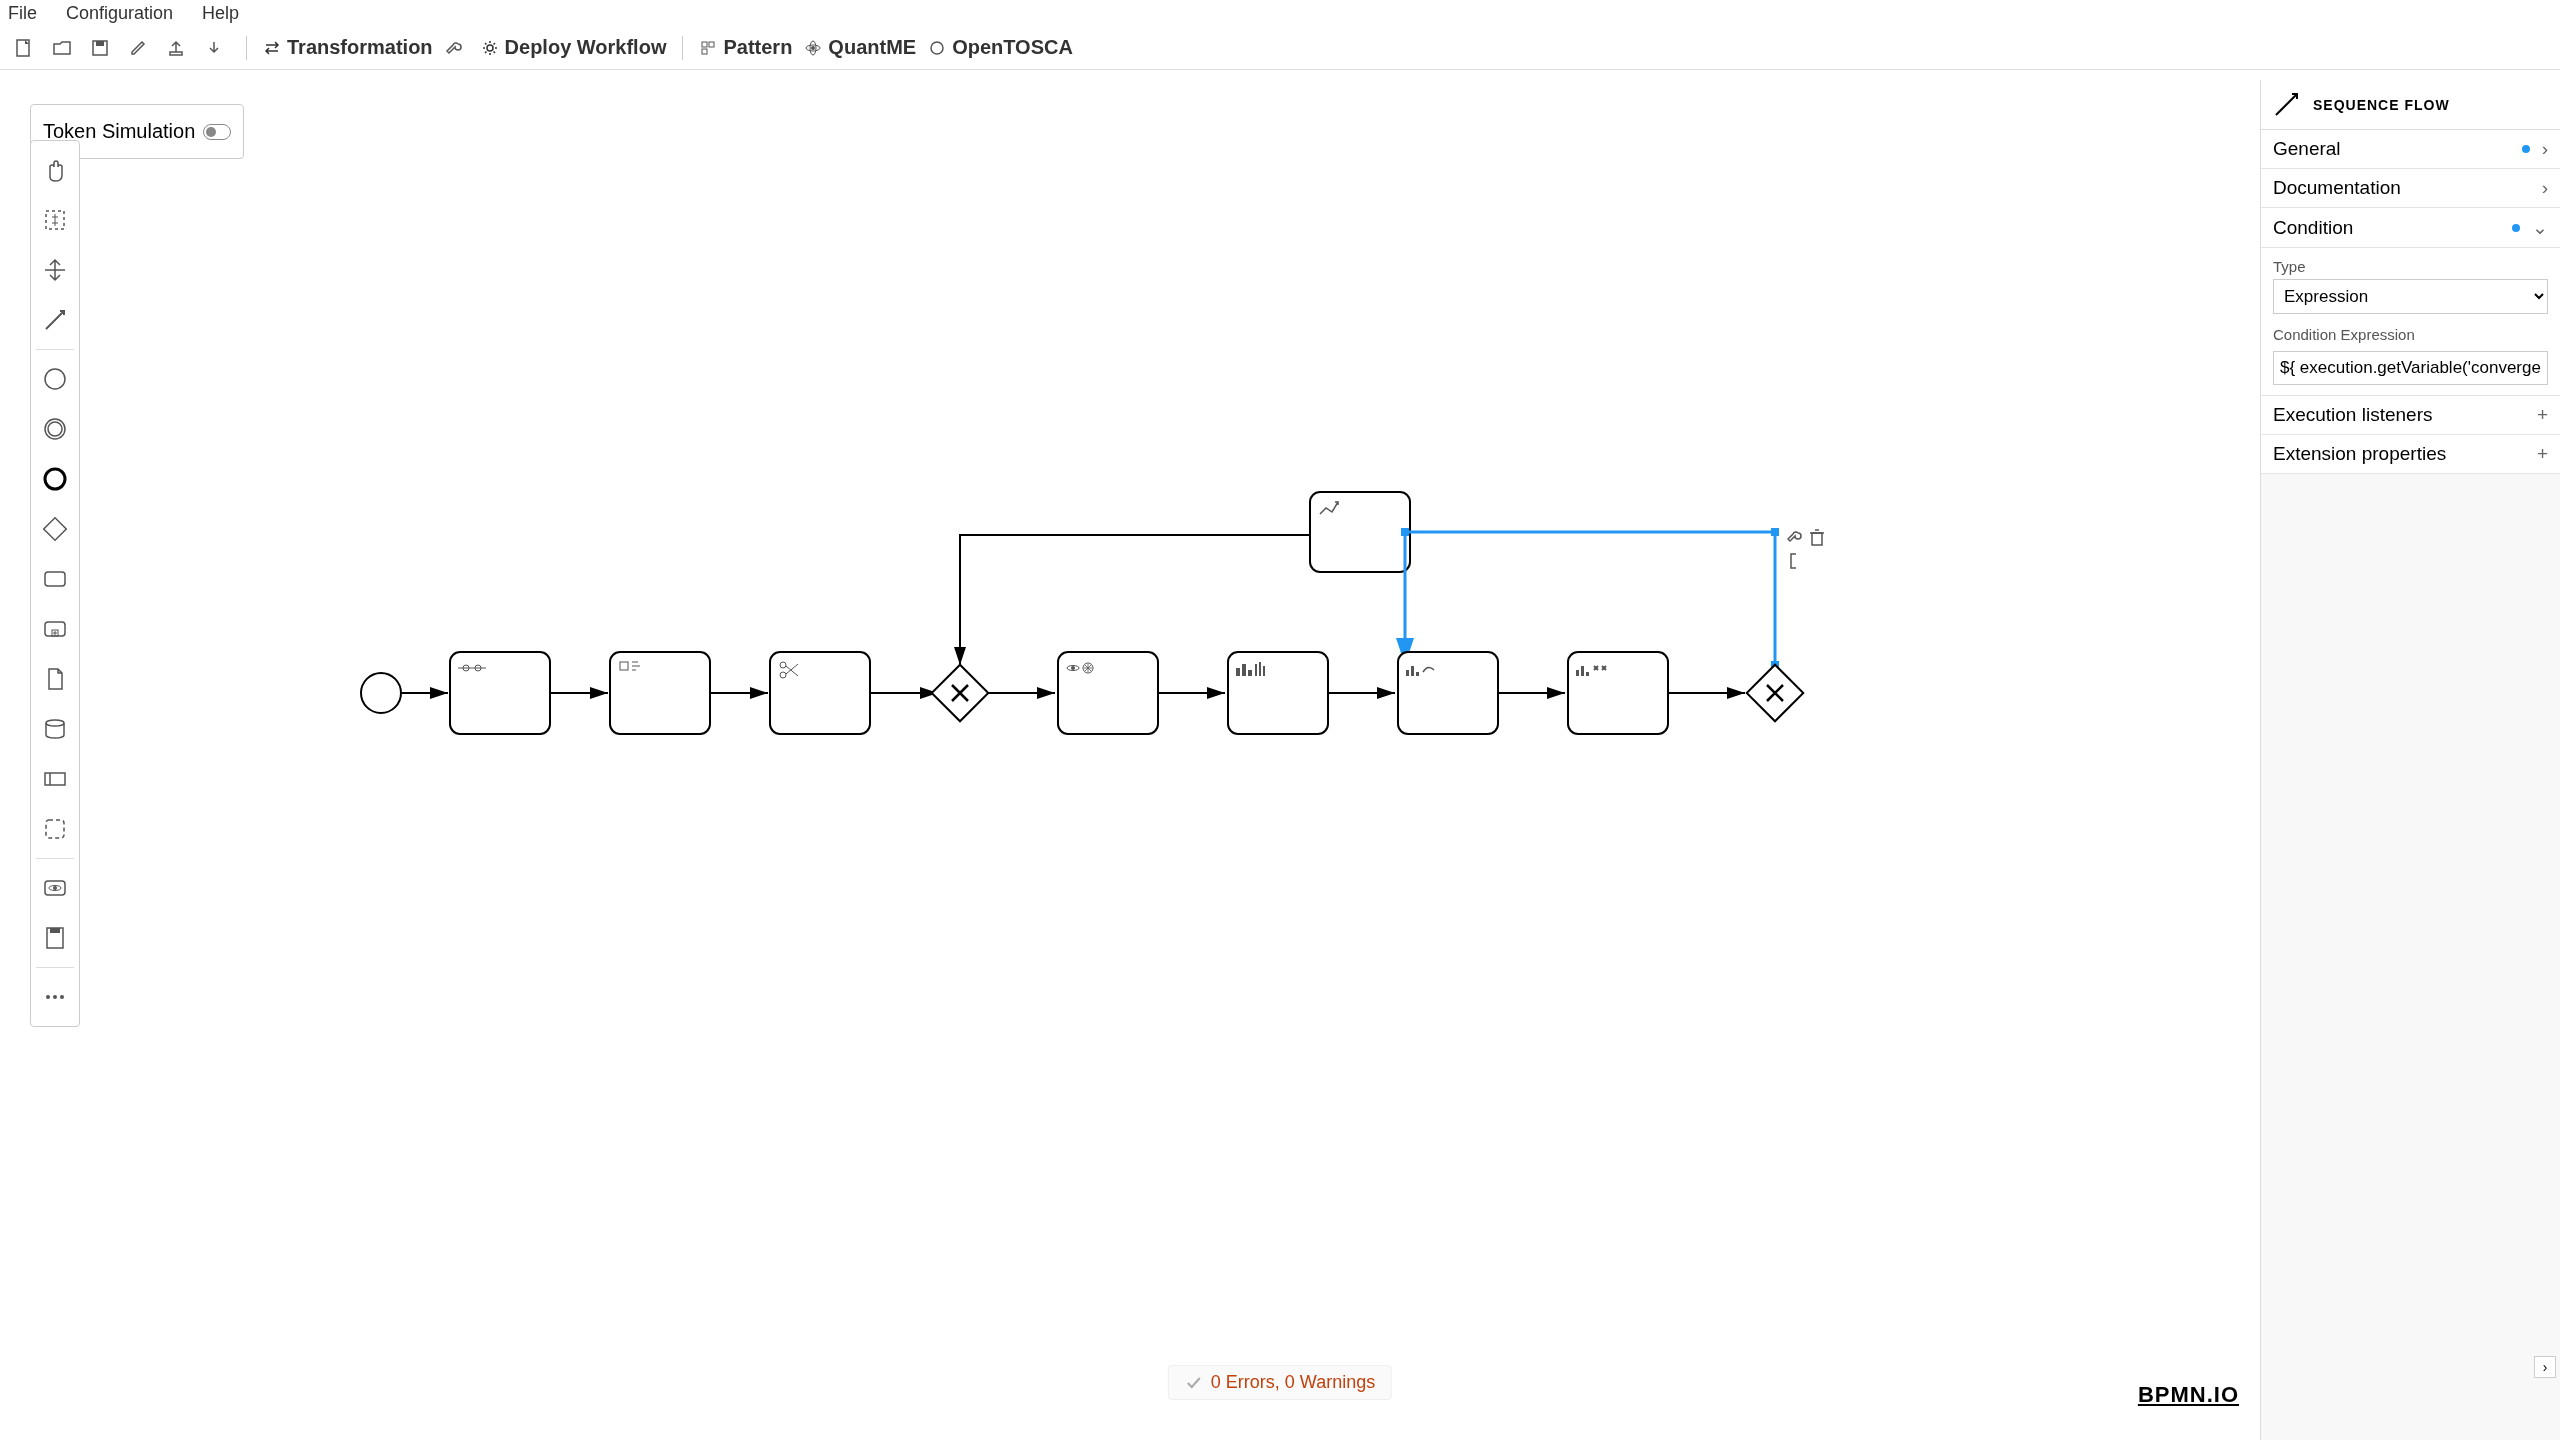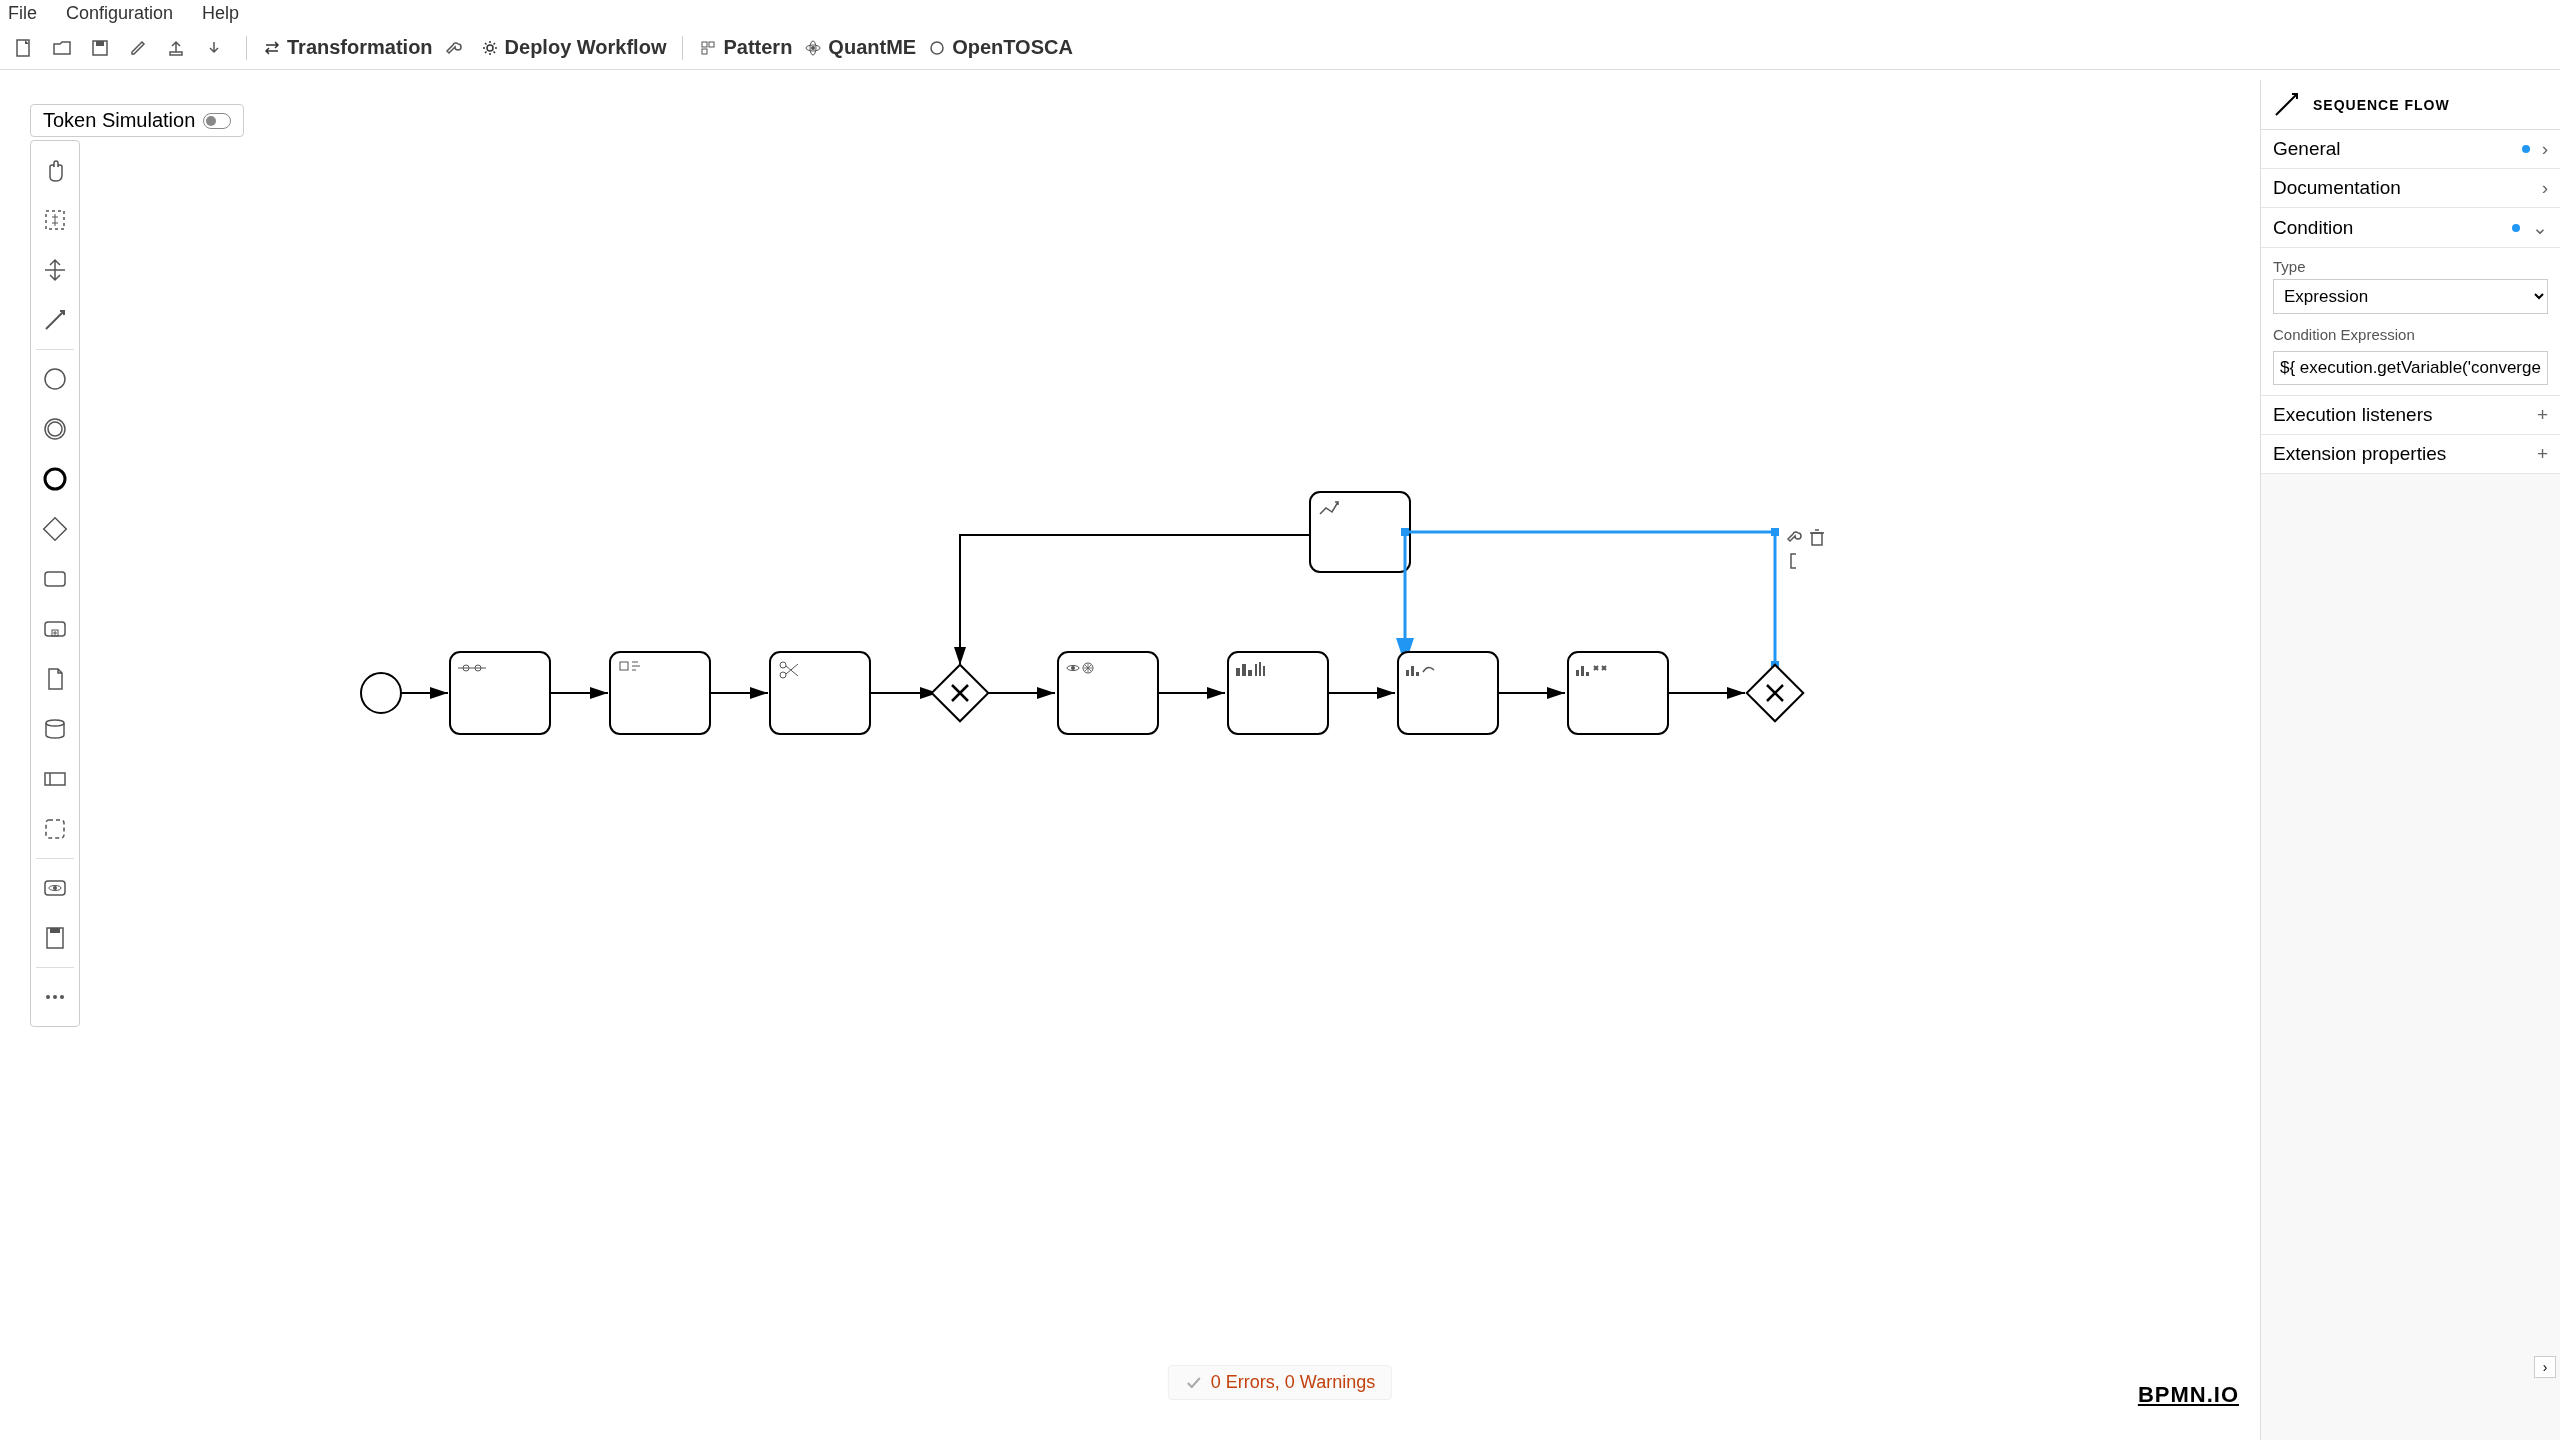--- a/index.html
+++ b/index.html
@@ -9,21 +9,21 @@
 .menubar { height: 26px; display: flex; align-items: center; padding: 0 8px; font-size: 18px; color: #333; gap: 15px; }
 .menubar span { margin-right: 14px; cursor: pointer; }
 
 
 .toolbar { height: 44px; border-bottom: 1px solid #ddd; display: flex; align-items: center; padding: 0 8px; font-size: 20px; color: #333; font-weight: bold; }
 .toolbar .tbtn { display: inline-flex; align-items: center; margin: 0 6px; cursor: pointer; }
 .toolbar .sep { width: 1px; height: 24px; background: #ccc; margin: 0 10px; }
 .toolbar svg { margin-right: 6px; }
 
 
-.token-sim { position: absolute; top: 104px; left: 30px; background: #fff; border: 1px solid #ccc; border-radius: 4px; padding: 4px 12px; font-size: 20px; display: flex; align-items: center; }
+.token-sim { position: absolute; top: 104px; left: 30px; background: #fff; border: 1px solid #ccc; border-radius: 4px; padding: 15px 12px; font-size: 20px; display: flex; align-items: center; }
 .token-sim .toggle { width: 28px; height: 16px; border: 1px solid #888; border-radius: 8px; margin-left: 8px; position: relative; }
 .token-sim .toggle::after { content: ''; position: absolute; width: 10px; height: 10px; border-radius: 50%; background: #888; top: 2px; left: 2px; }
 
 
 .palette { position: absolute; top: 140px; left: 30px; width: 50px; background: #fff; border: 1px solid #ccc; border-radius: 4px; display: flex; flex-direction: column; align-items: center; padding: 4px 0; }
 .palette .pitem { width: 42px; height: 42px; margin: 4px 0; display: flex; align-items: center; justify-content: center; cursor: pointer; border-radius: 3px; }
 .palette hr { width: 80%; border: none; border-top: 1px solid #ddd; margin: 4px 0; }
 
 
 .canvas { position: absolute; top: 70px; left: 0; right: 300px; bottom: 0; }

